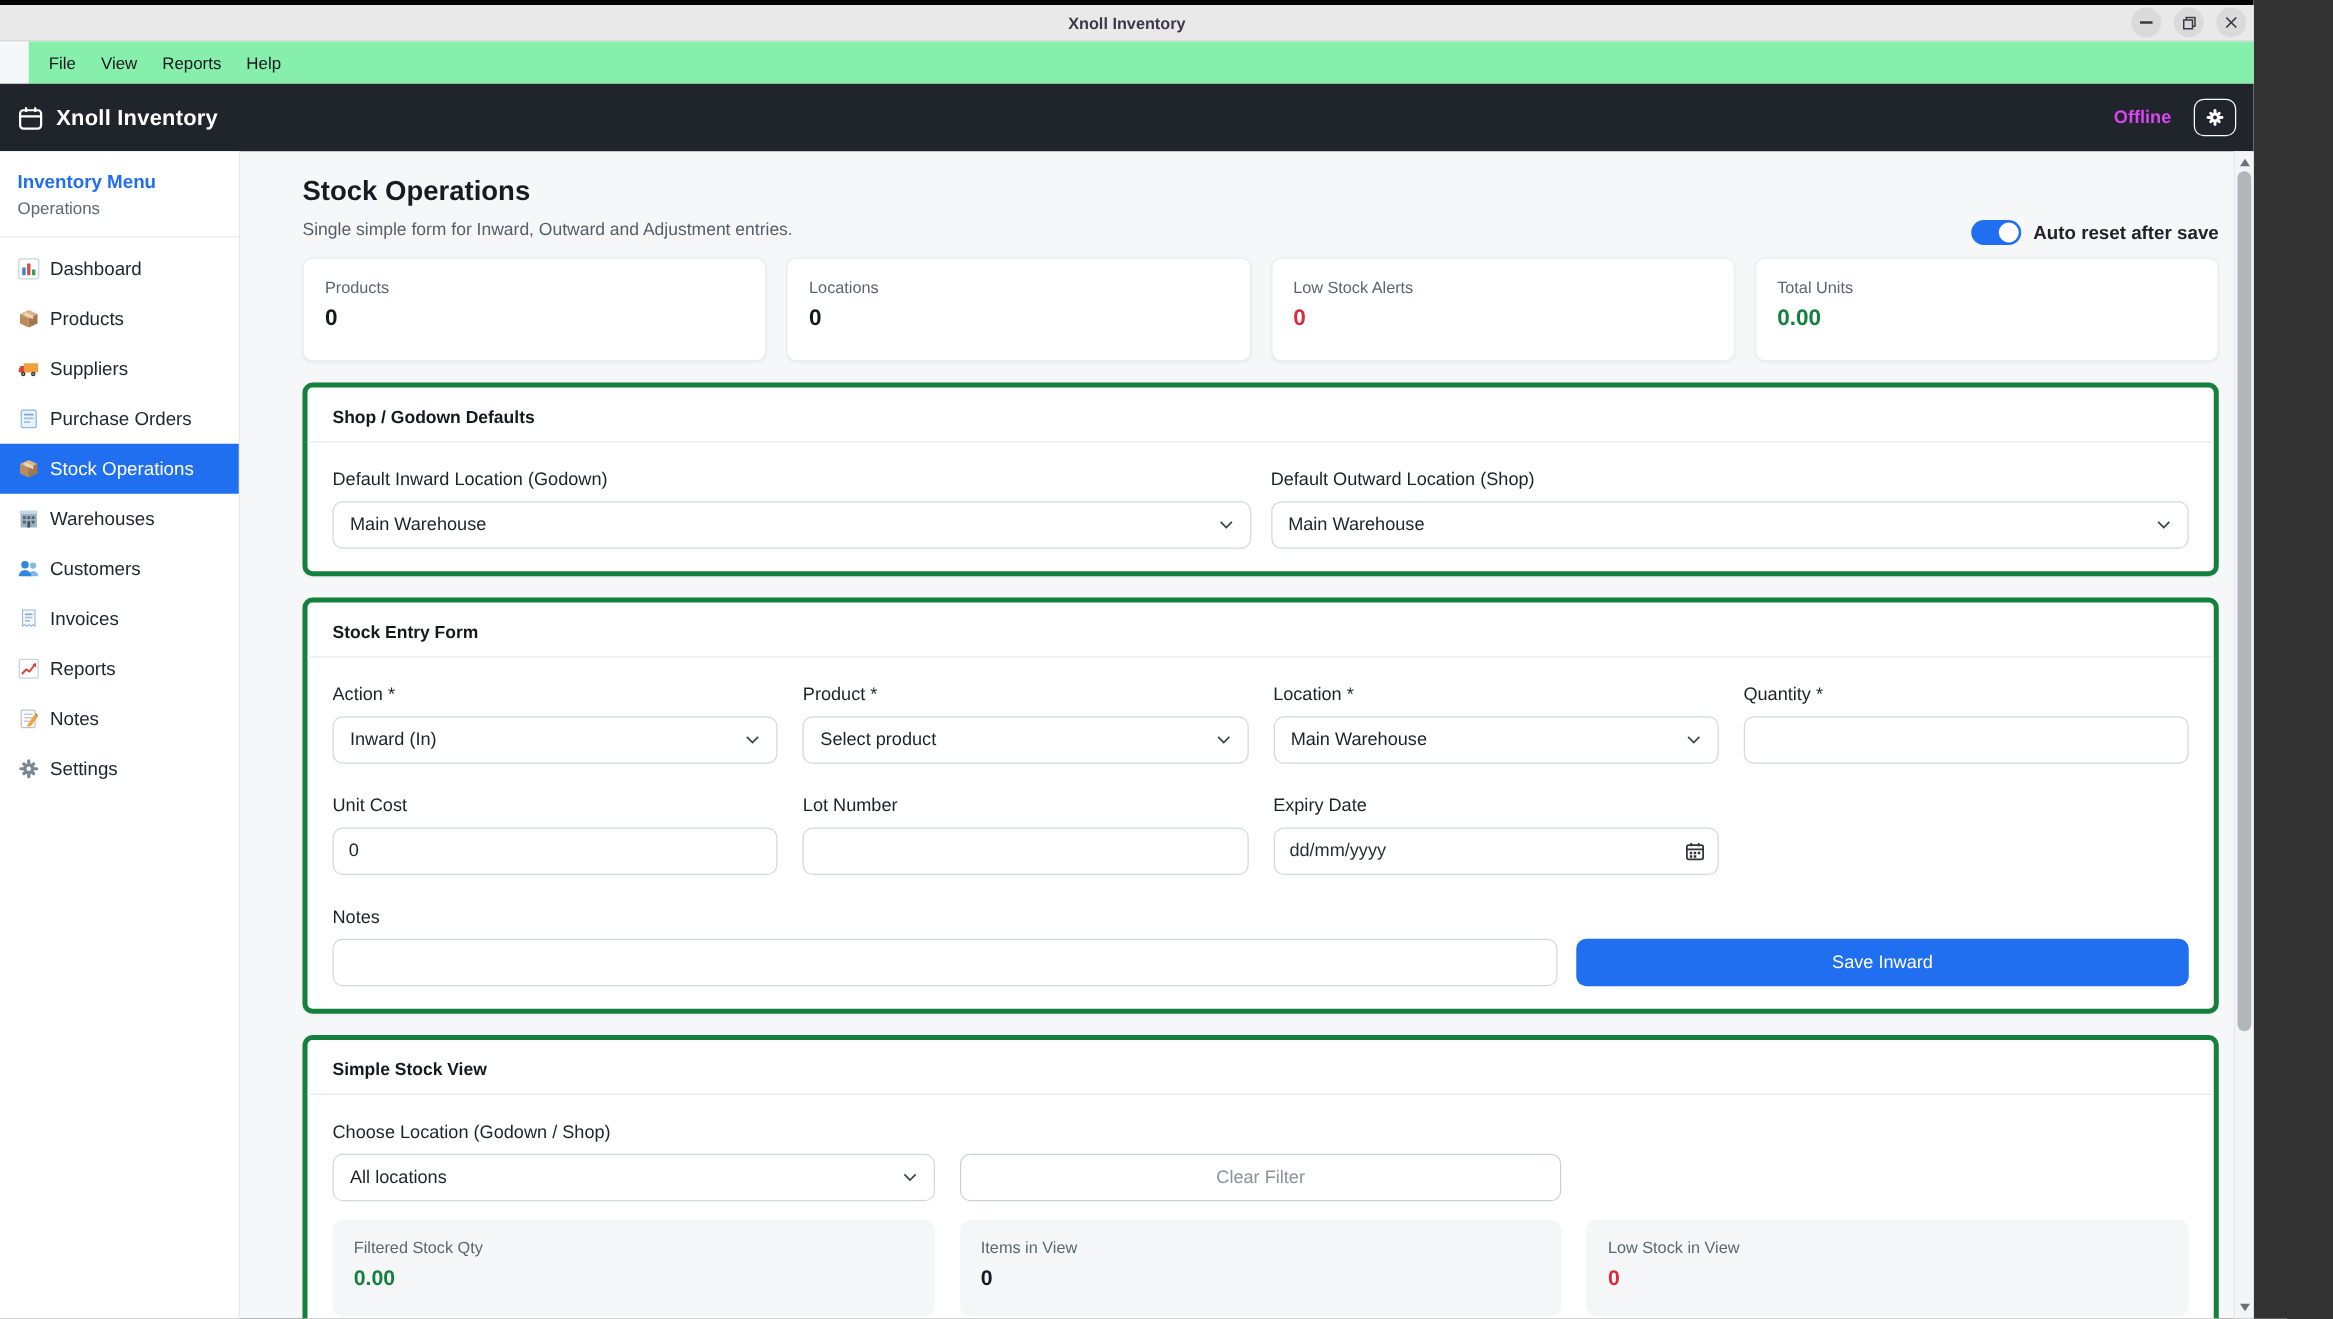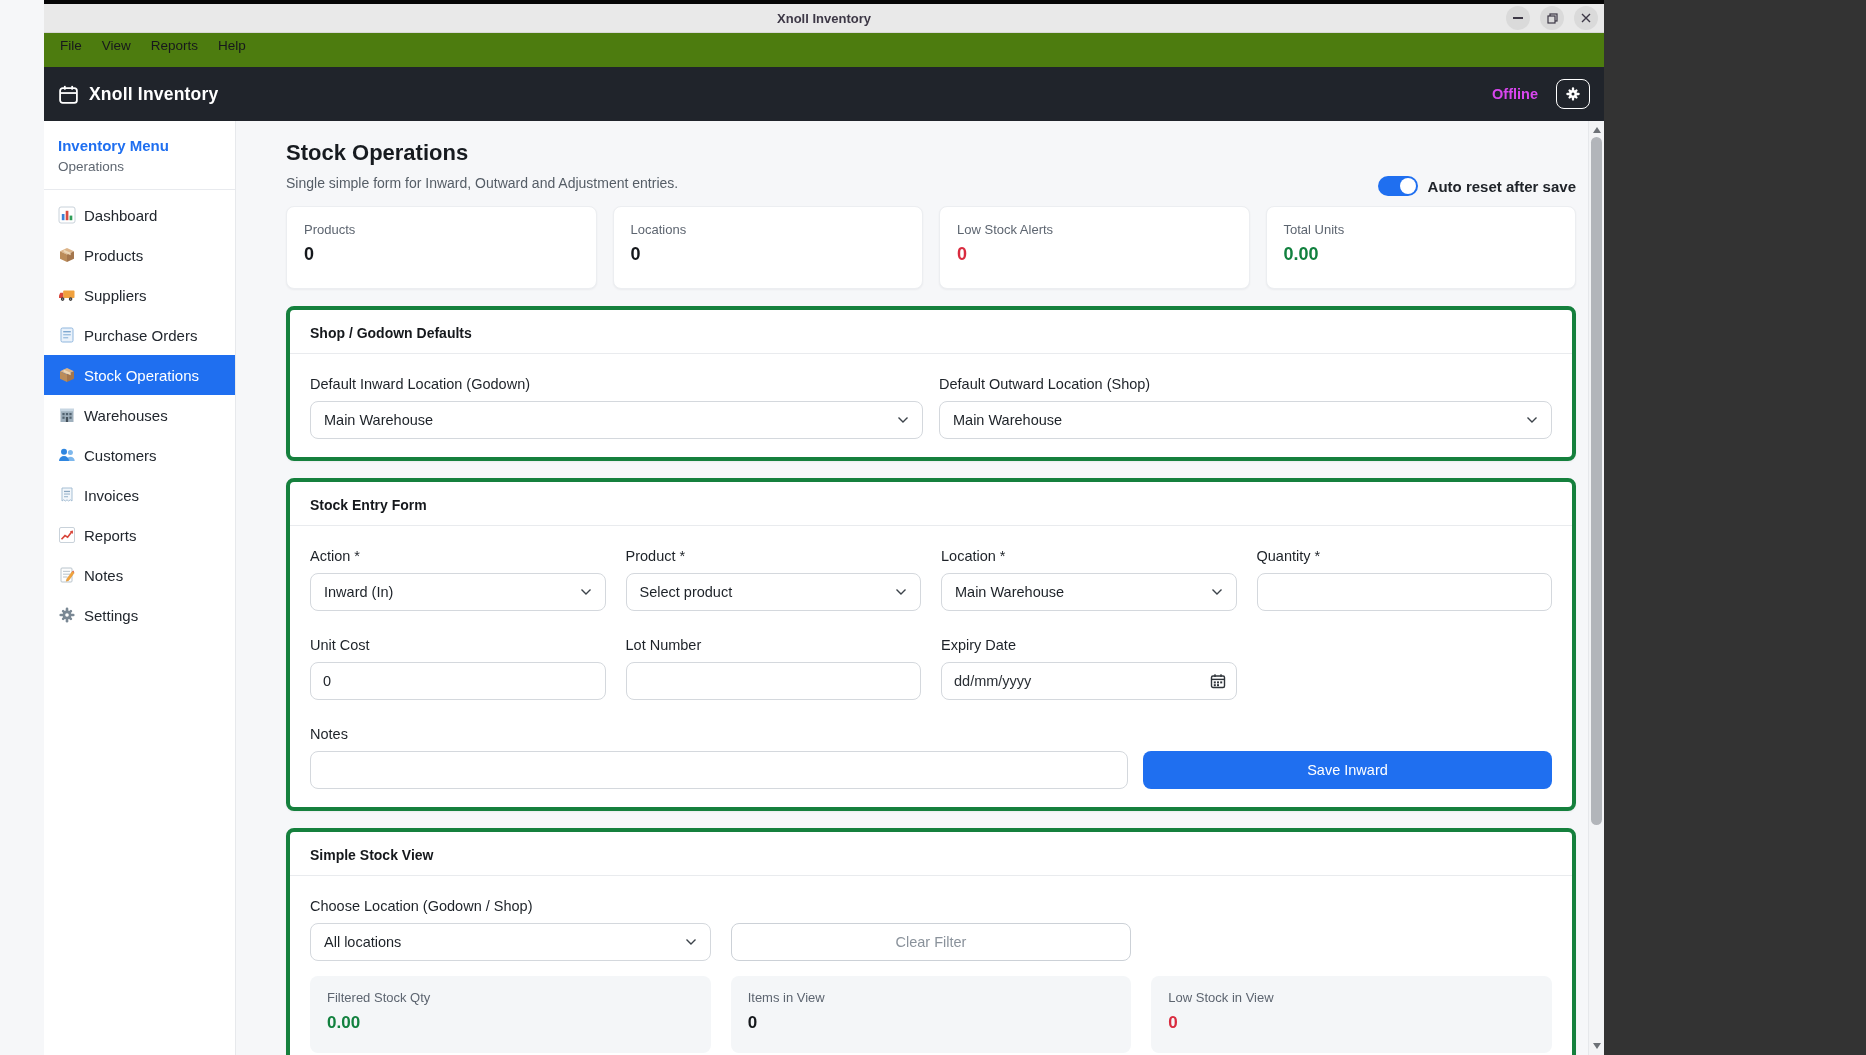--- a/index.html
+++ b/index.html
@@ -1,27 +1,27 @@
 <!DOCTYPE html>
 <html><head>
 <meta charset="utf-8">
 <style>
   * { margin:0; padding:0; box-sizing:border-box; }
   body { font-family:"Liberation Sans","DejaVu Sans",sans-serif; background:#333; }
-  .screen { width:1604px; height:1055px; position:relative; background:#f6f7f9; overflow:hidden;padding-left:44px; }
+  .screen { width:1803px; height:1055px; position:relative; background:#f6f7f9; overflow:hidden; }
 
   
   .top-black { height:4px; background:#050505; }
   .titlebar { height:29px; background:#e9e9e9; border-bottom:1px solid #d7d7d7;
               display:flex; align-items:center; justify-content:center; position:relative; }
   .titlebar-title { font-size:13px; font-weight:bold; color:#3d3846; }
   .win-controls { position:absolute; right:6px; top:50%; transform:translateY(-50%); display:flex; gap:10px; }
   .win-btn { width:24px; height:24px; border-radius:50%; background:#dadada;
              display:flex; align-items:center; justify-content:center; cursor:pointer; }
-  .menubar { height:34px; background:#4d7c0f; display:flex; align-items:flex-start; padding-left:6px; }
+  .menubar { height:34px; background:#86efac; display:flex; align-items:center; padding-left:6px;margin-left:23px; }
   .menu-item { font-size:13.5px; color:#17181c; padding:5px 10px; border-radius:4px; cursor:pointer; }
 
   
   .appheader { height:54px; background:#20242b; display:flex; align-items:center; padding:0 14px; }
   .appheader-title { color:#fff; font-weight:bold; font-size:17.5px; margin-left:10px; letter-spacing:.2px; }
   .flex-spacer { flex:1; }
   .offline { color:#d946ef; font-weight:bold; font-size:14.5px; margin-right:18px; }
   .gear-btn { width:34px; height:30px; border:1.5px solid #fff; border-radius:8px;
               display:flex; align-items:center; justify-content:center; cursor:pointer; }
 

